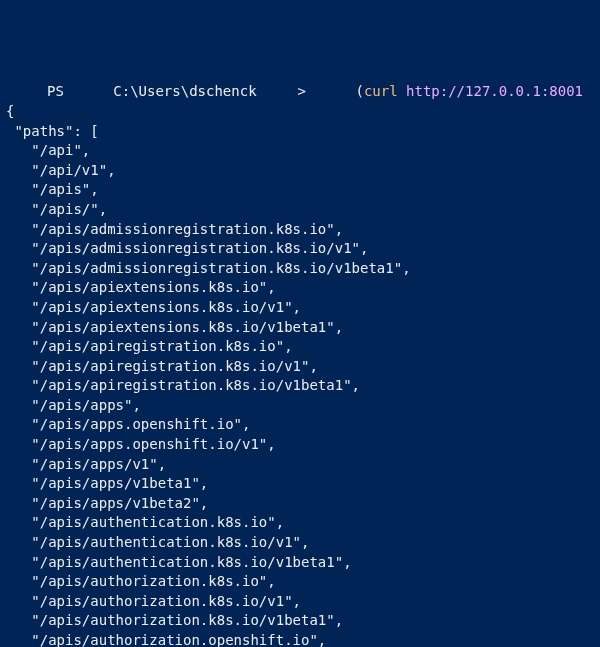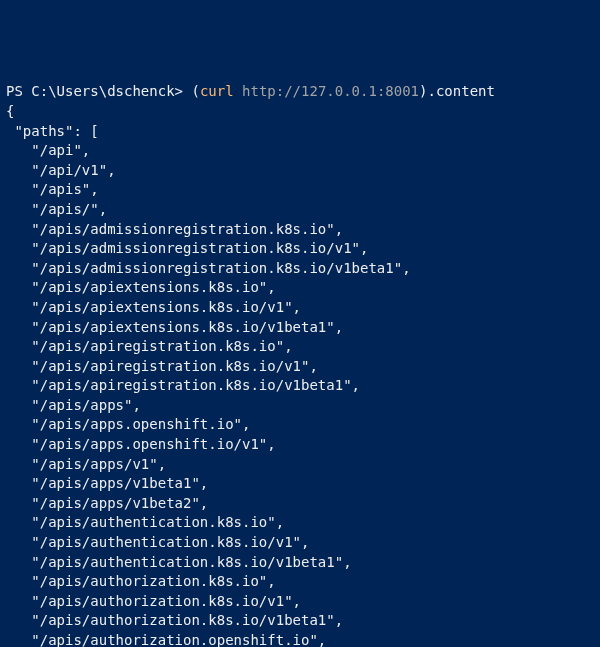--- a/index.html
+++ b/index.html
@@ -16,26 +16,27 @@
       white-space: pre;
       width: 600px;
       height: 647px;
       overflow: hidden;
     }
     .prompt-line {
       color: #ffffff;
     }
     .prompt-white {
       color: #eeeeee;
+      margin-left: 41px;
     }
     .cmd-yellow {
       color: #fdba74;
     }
     .cmd-blue {
-      color: #a3a3a3;
+      color: #f0abfc;
     }
     .output {
       color: #eeeeee;
     }
     .json-line {
       color: #eeeeee;
     }
   </style>
 </head>
 <body>

